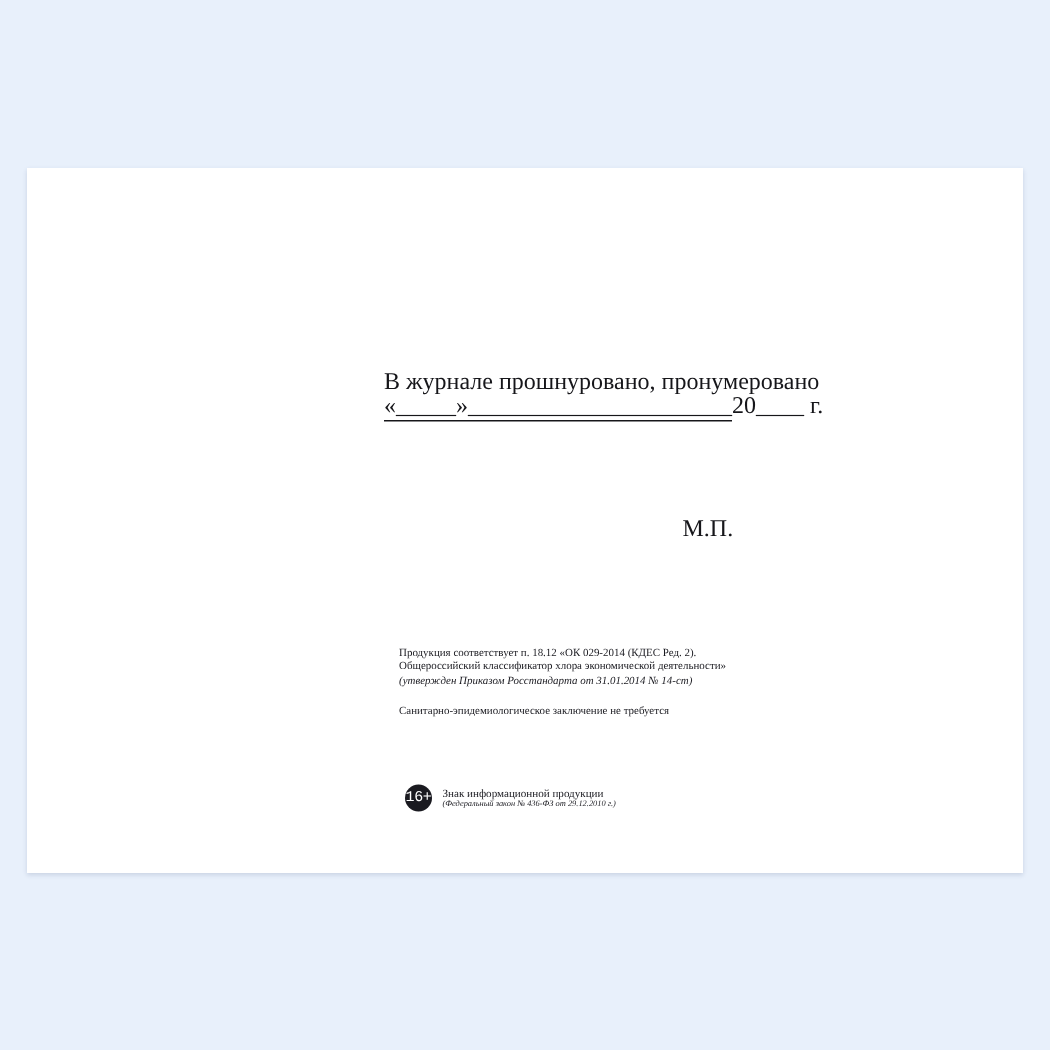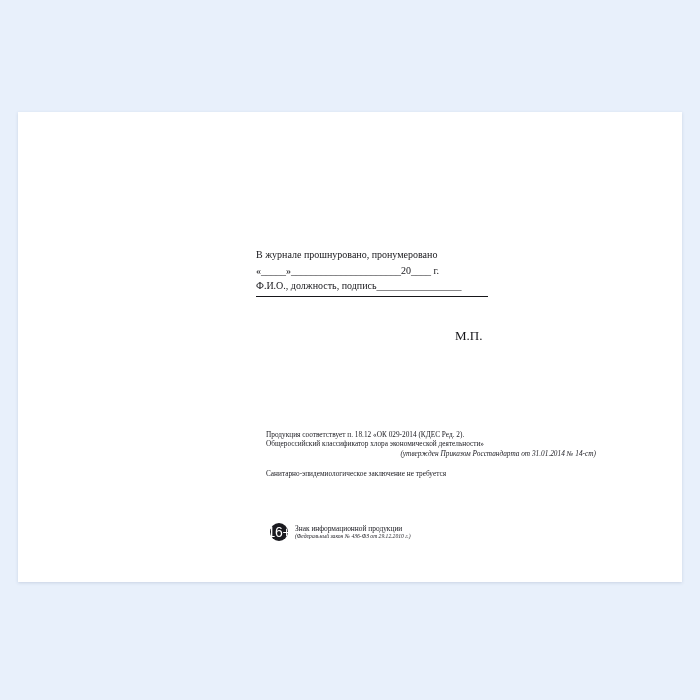--- a/index.html
+++ b/index.html
@@ -27,75 +27,74 @@
     background: #ffffff;
     box-shadow: 0 1px 3px rgba(60,80,120,0.18);
   }
   .block-main {
     position: absolute;
     left: 238px;
     top: 135px;
     width: 300px;
   }
   .line-main {
-    font-size: 10px;
+    font-size: 16px;
     color: #16161a;
     line-height: 15.5px;
     white-space: nowrap;
   }
   .rule {
     margin-top: 2px;
     border-bottom: 1px solid #16161a;
     width: 232px;
     height: 0;
   }
   .mp {
     position: absolute;
     left: 437px;
-    top: 216px;
-    font-size: 13px;
+    top: 232px;
+    font-size: 16px;
     color: #16161a;
   }
   .block-legal {
     position: absolute;
     left: 248px;
     top: 318px;
     width: 330px;
   }
   .legal-line {
     font-size: 7.3px;
     color: #1a1a20;
     line-height: 9.4px;
     white-space: nowrap;
   }
   .legal-line.italic {
     font-style: italic;
-    text-align: right;
   }
   .legal-gap {
     height: 11px;
   }
   .legal-gap-sm {
     height: 7px;
   }
   .age-row {
     position: absolute;
     left: 252px;
     top: 411px;
     display: flex;
     align-items: center;
   }
   .age-badge {
     width: 18px;
     height: 18px;
     border-radius: 50%;
     background: #1a1a20;
     color: #ffffff;
-    font-size: 14px;
-    font-family: Liberation Sans, sans-serif;
+    font-size: 10px;
+    font-family: Liberation Mono, monospace;
     display: flex;
     align-items: center;
     justify-content: center;
     letter-spacing: -0.2px;
   }
   .age-text {
     margin-left: 7px;
   }
   .age-title {
     font-size: 7.4px;
@@ -115,21 +114,20 @@
 </head>
 <body>
 
 <div id="stage">
 
   <div class="page-sheet">
 
     <div class="block-main">
       <div class="line-main">В журнале прошнуровано, пронумеровано</div>
       <div class="line-main">«_____»______________________20____ г.</div>
-      <div class="line-main">Ф.И.О., должность, подпись_________________</div>
       <div class="rule"></div>
     </div>
 
     <div class="mp">М.П.</div>
 
     <div class="block-legal">
       <div class="legal-line">Продукция соответствует п. 18.12 «ОК 029-2014 (КДЕС Ред. 2).</div>
       <div class="legal-line">Общероссийский классификатор хлора экономической деятельности»</div>
       <div class="legal-line italic">(утвержден Приказом Росстандарта от 31.01.2014 № 14-ст)</div>
       <div class="legal-gap"></div>

